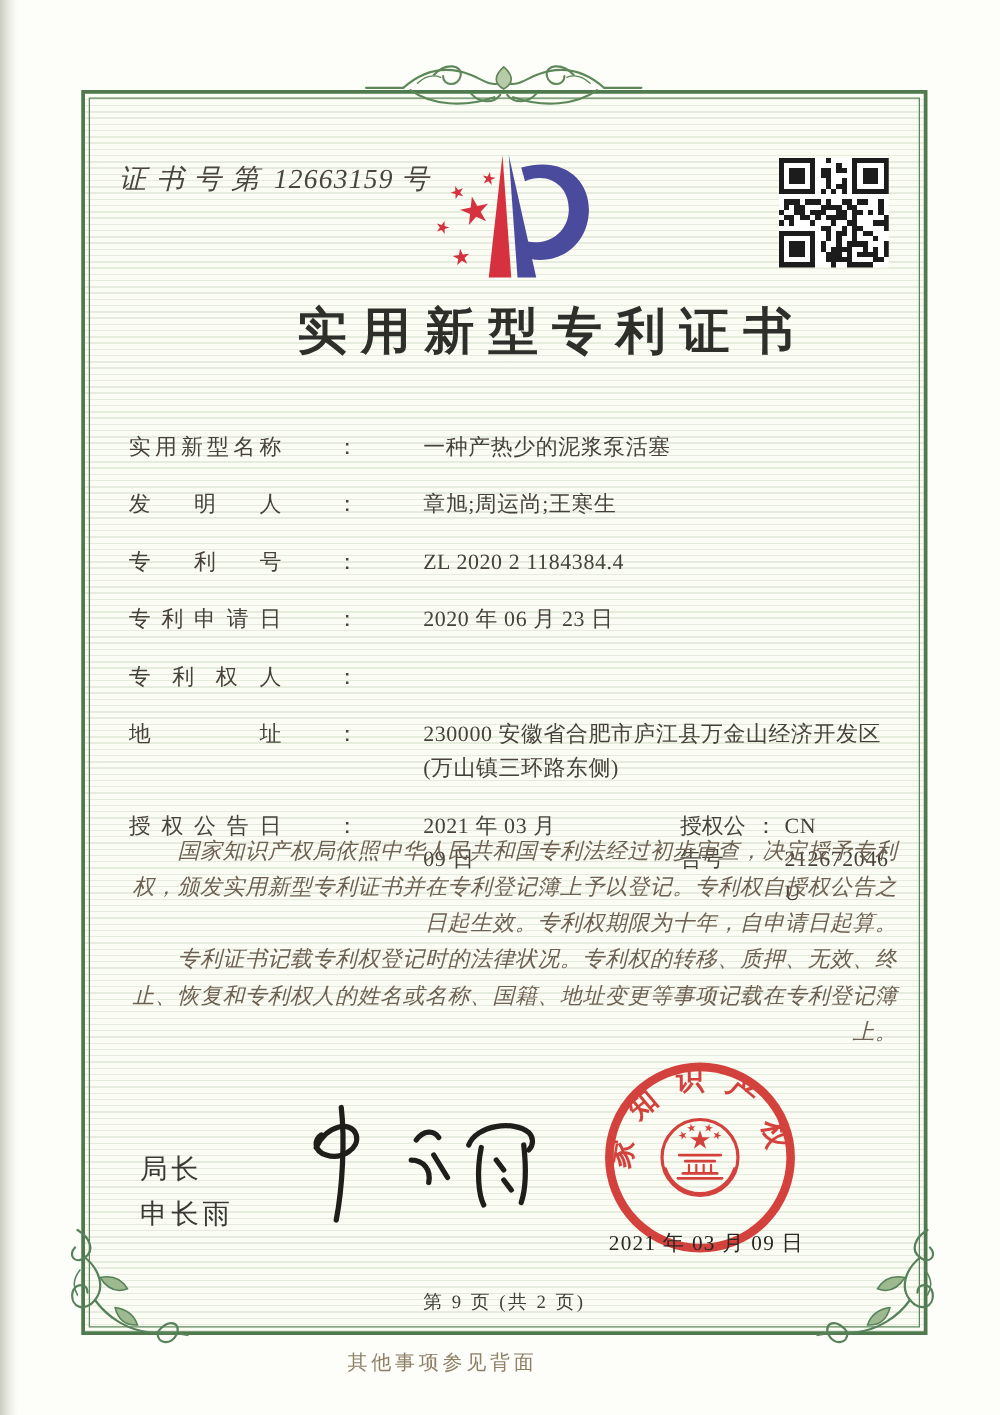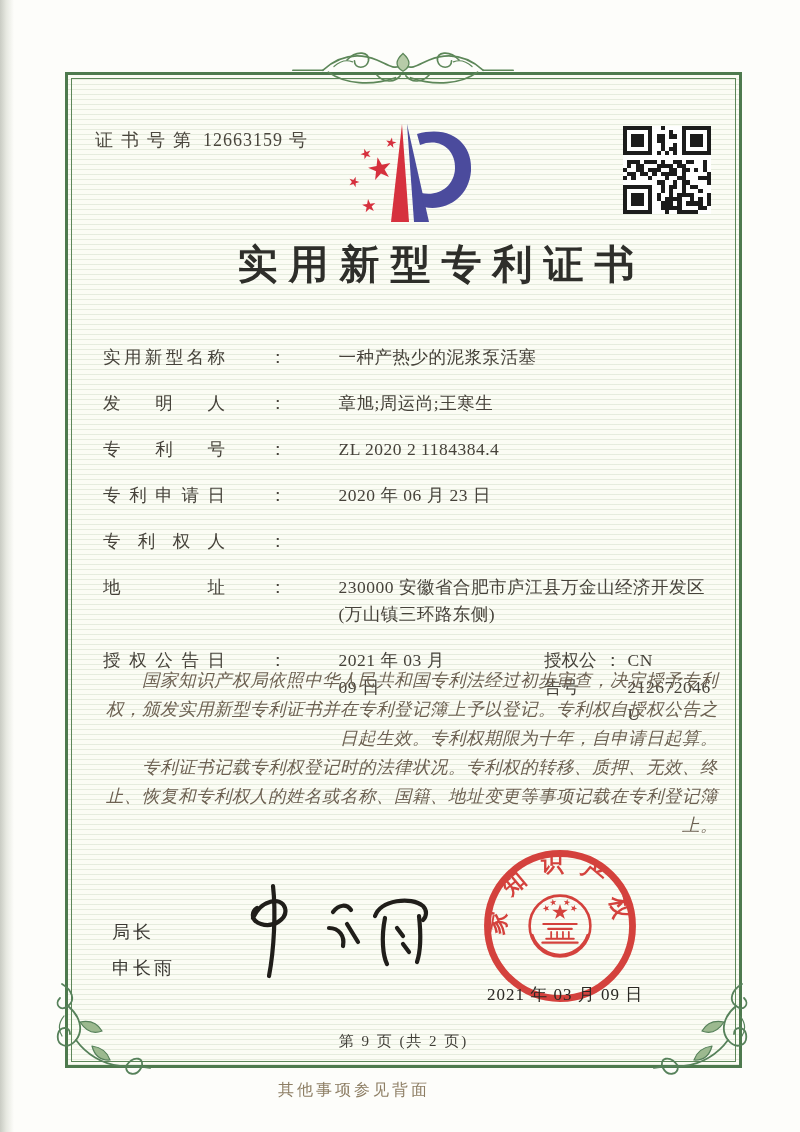--- a/index.html
+++ b/index.html
@@ -22,21 +22,21 @@
     box-sizing:border-box;
   }
   .frame::after{
     content:"";position:absolute;left:3px;top:3px;right:3px;bottom:3px;
     border:1px solid #5d8759;pointer-events:none;
   }
   .orn{position:absolute;z-index:3;}
   .orn svg{display:block;}
   .abs{position:absolute;z-index:4;}
   .cert-no{
-    left:95px;top:128px;font-size:18px;color:#4a463d;
+    left:95px;top:128px;font-size:22px;color:#4a463d;font-style:italic;
   }
   .cert-no .pfx{letter-spacing:8px;}
   .cert-no .num{margin-left:4px;letter-spacing:1px;}
   .cert-no .sfx{margin-left:6px;}
   .title{
     left:65px;top:237px;width:742px;text-align:center;
     font-size:40px;font-weight:700;color:#2e2e2a;
     letter-spacing:11px;padding-left:11px;box-sizing:border-box;
   }
   .fields{left:103px;top:344px;width:615px;color:#46423a;font-size:17.5px;}
@@ -47,21 +47,21 @@
   }
   .fcolon{flex:0 0 auto;margin-right:8px;}
   .fvalue{max-width:468px;letter-spacing:.5px;}
   .fpair2{display:flex;margin-left:52px;}
   .fpair2 .fcolon{margin-right:6px;}
   .body-text{
     left:100px;top:666px;width:618px;color:#6d6152;
     font-size:17.5px;line-height:29px;font-style:italic;letter-spacing:.5px;text-align:right;
   }
   .body-text p{margin:0;text-indent:2em;}
-  .director{left:112px;font-size:18px;color:#3b3933;letter-spacing:3px;}
+  .director{left:112px;font-size:22px;color:#3b3933;letter-spacing:3px;}
   .sig{left:215px;top:872px;}
   .seal{left:462px;top:828px;opacity:.93;}
   .seal-date{left:487px;top:983px;font-size:17px;color:#2a2823;letter-spacing:1px;z-index:6;}
   .page-num{left:65px;top:1032px;width:677px;text-align:center;font-size:15px;color:#413f38;letter-spacing:2px;}
   .back-note{left:0;top:1080px;width:708px;text-align:center;font-size:16px;color:#8d7e64;letter-spacing:3px;}
   .hidden-defs{position:absolute;width:0;height:0;overflow:hidden;}
 </style>
 </head>
 <body>
 

